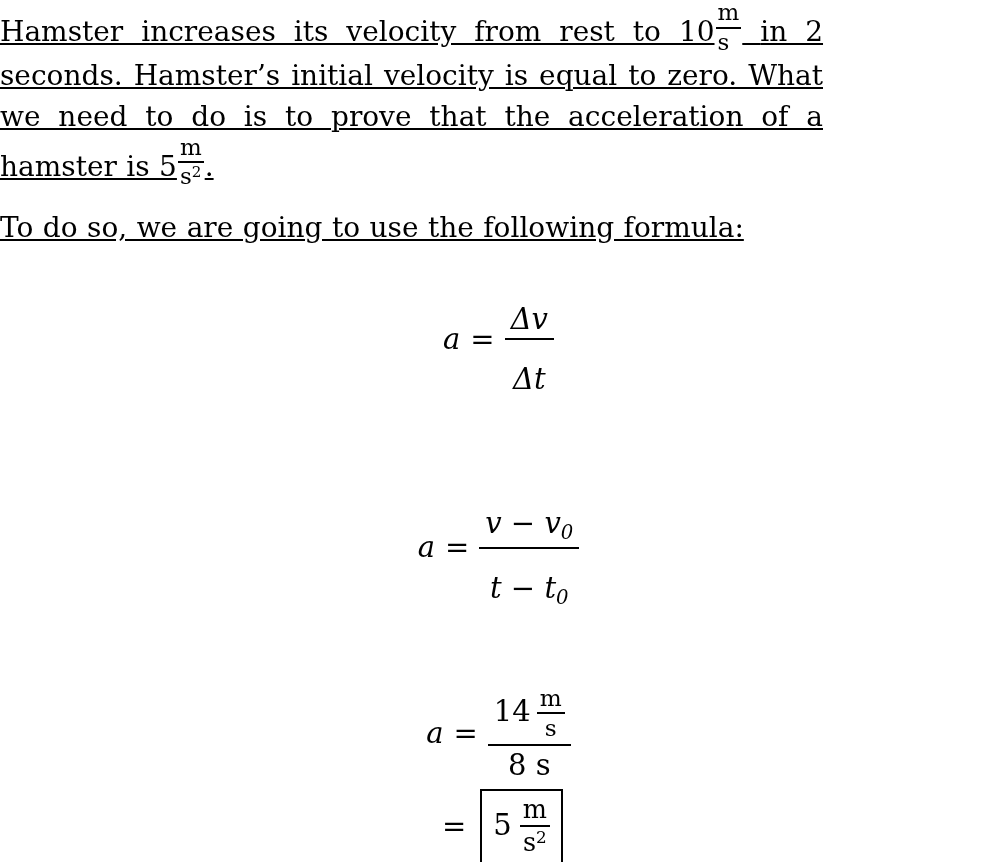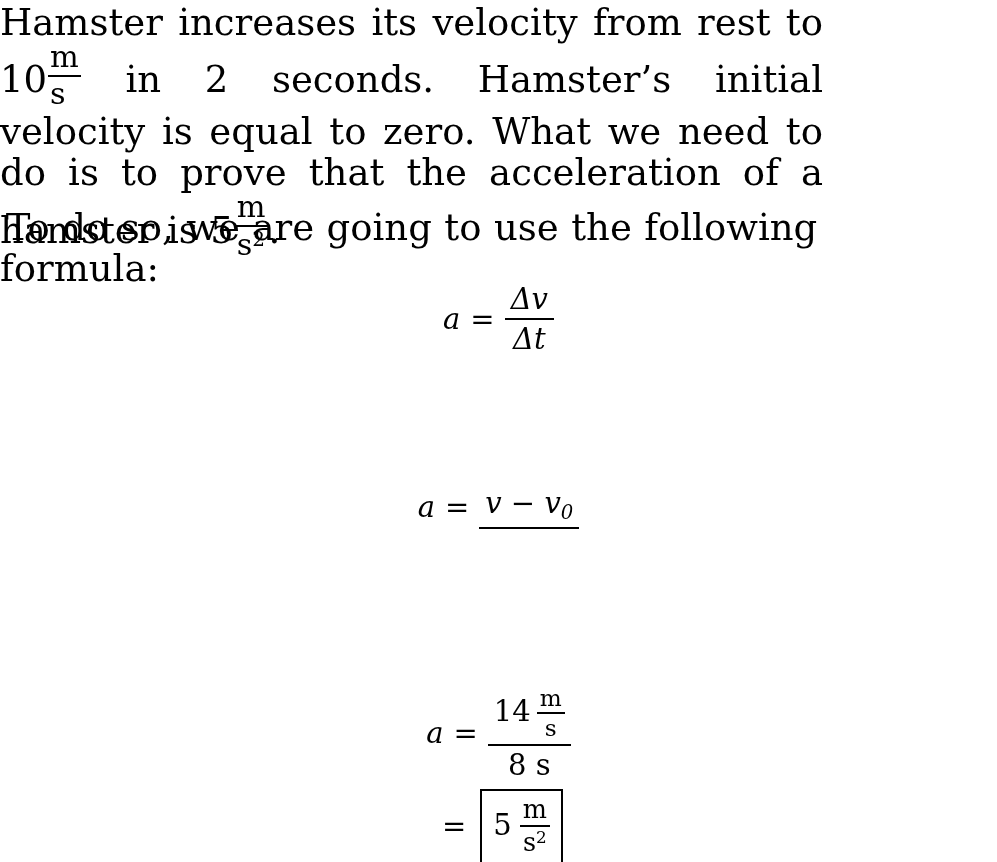--- a/index.html
+++ b/index.html
@@ -19,34 +19,36 @@
     width: 997px;
     height: 862px;
     box-sizing: border-box;
   }
 
   
   .para {
     position: absolute;
     left: 0;
     width: 823px;
-    font-size: 37px;
+    font-size: 28px;
     line-height: 41px;
     text-align: justify;
     text-align-last: left;
     -webkit-hyphens: none;
     hyphens: none;
     word-spacing: 0.02em;
+    text-decoration: underline;
   }
   .para.nojust { text-align: center; }
 
   
   .mi {            
     font-style: italic;
     font-family: "DejaVu Serif", "Liberation Serif", serif;
+    margin-top: 20px;
   }
   .mup {           
     font-style: normal;
   }
   .sub {
     font-size: 0.68em;
     vertical-align: -0.28em;
     font-style: italic;
   }
   .sup {
@@ -181,20 +183,21 @@
   </div>
 
 
   <div class="display" style="top: 487px;">
     <span class="eqrow">
       <span class="eq-var">a</span>
       <span class="eq-eq">=</span>
       <span class="dfrac">
         <span class="num mi"><span>v − v</span><span class="sub">0</span></span>
         <span class="bar"></span>
+        <span class="den mi"><span>t − t</span><span class="sub">0</span></span>
       </span>
     </span>
   </div>
 
 
   <div class="display" style="top: 686px;">
     <span class="eqrow">
       <span class="eq-var">a</span>
       <span class="eq-eq">=</span>
       <span class="dfrac">

